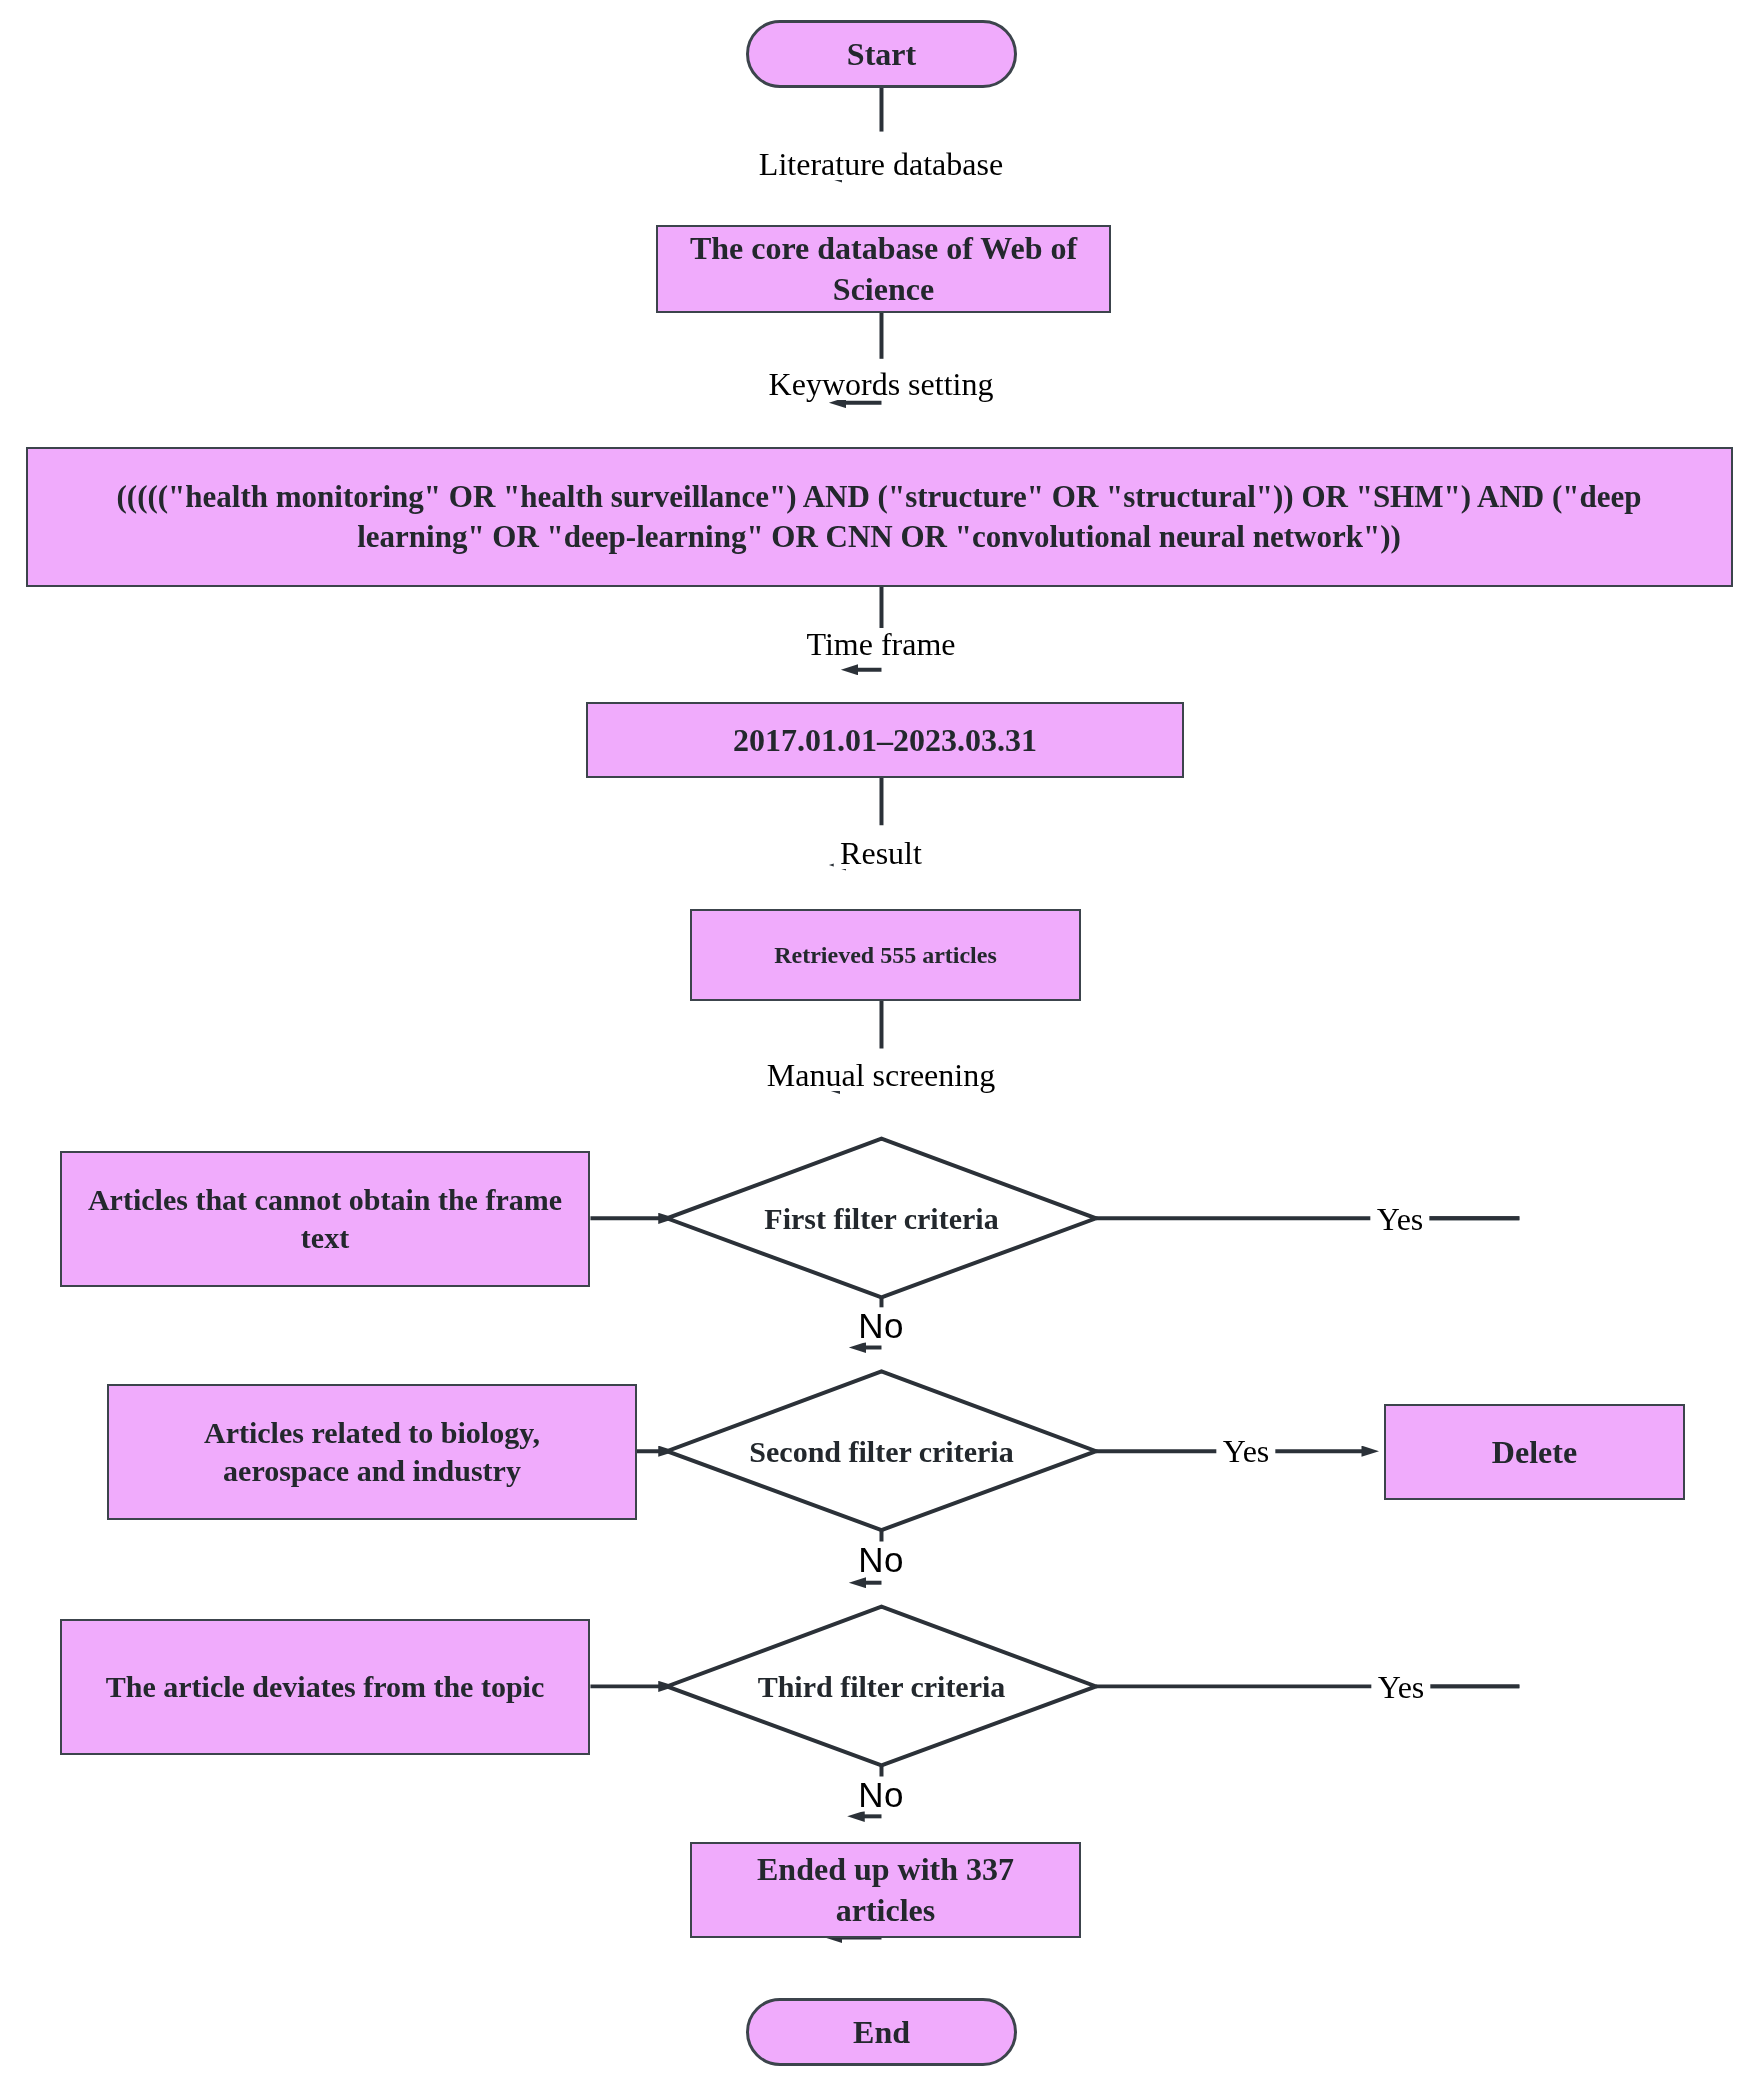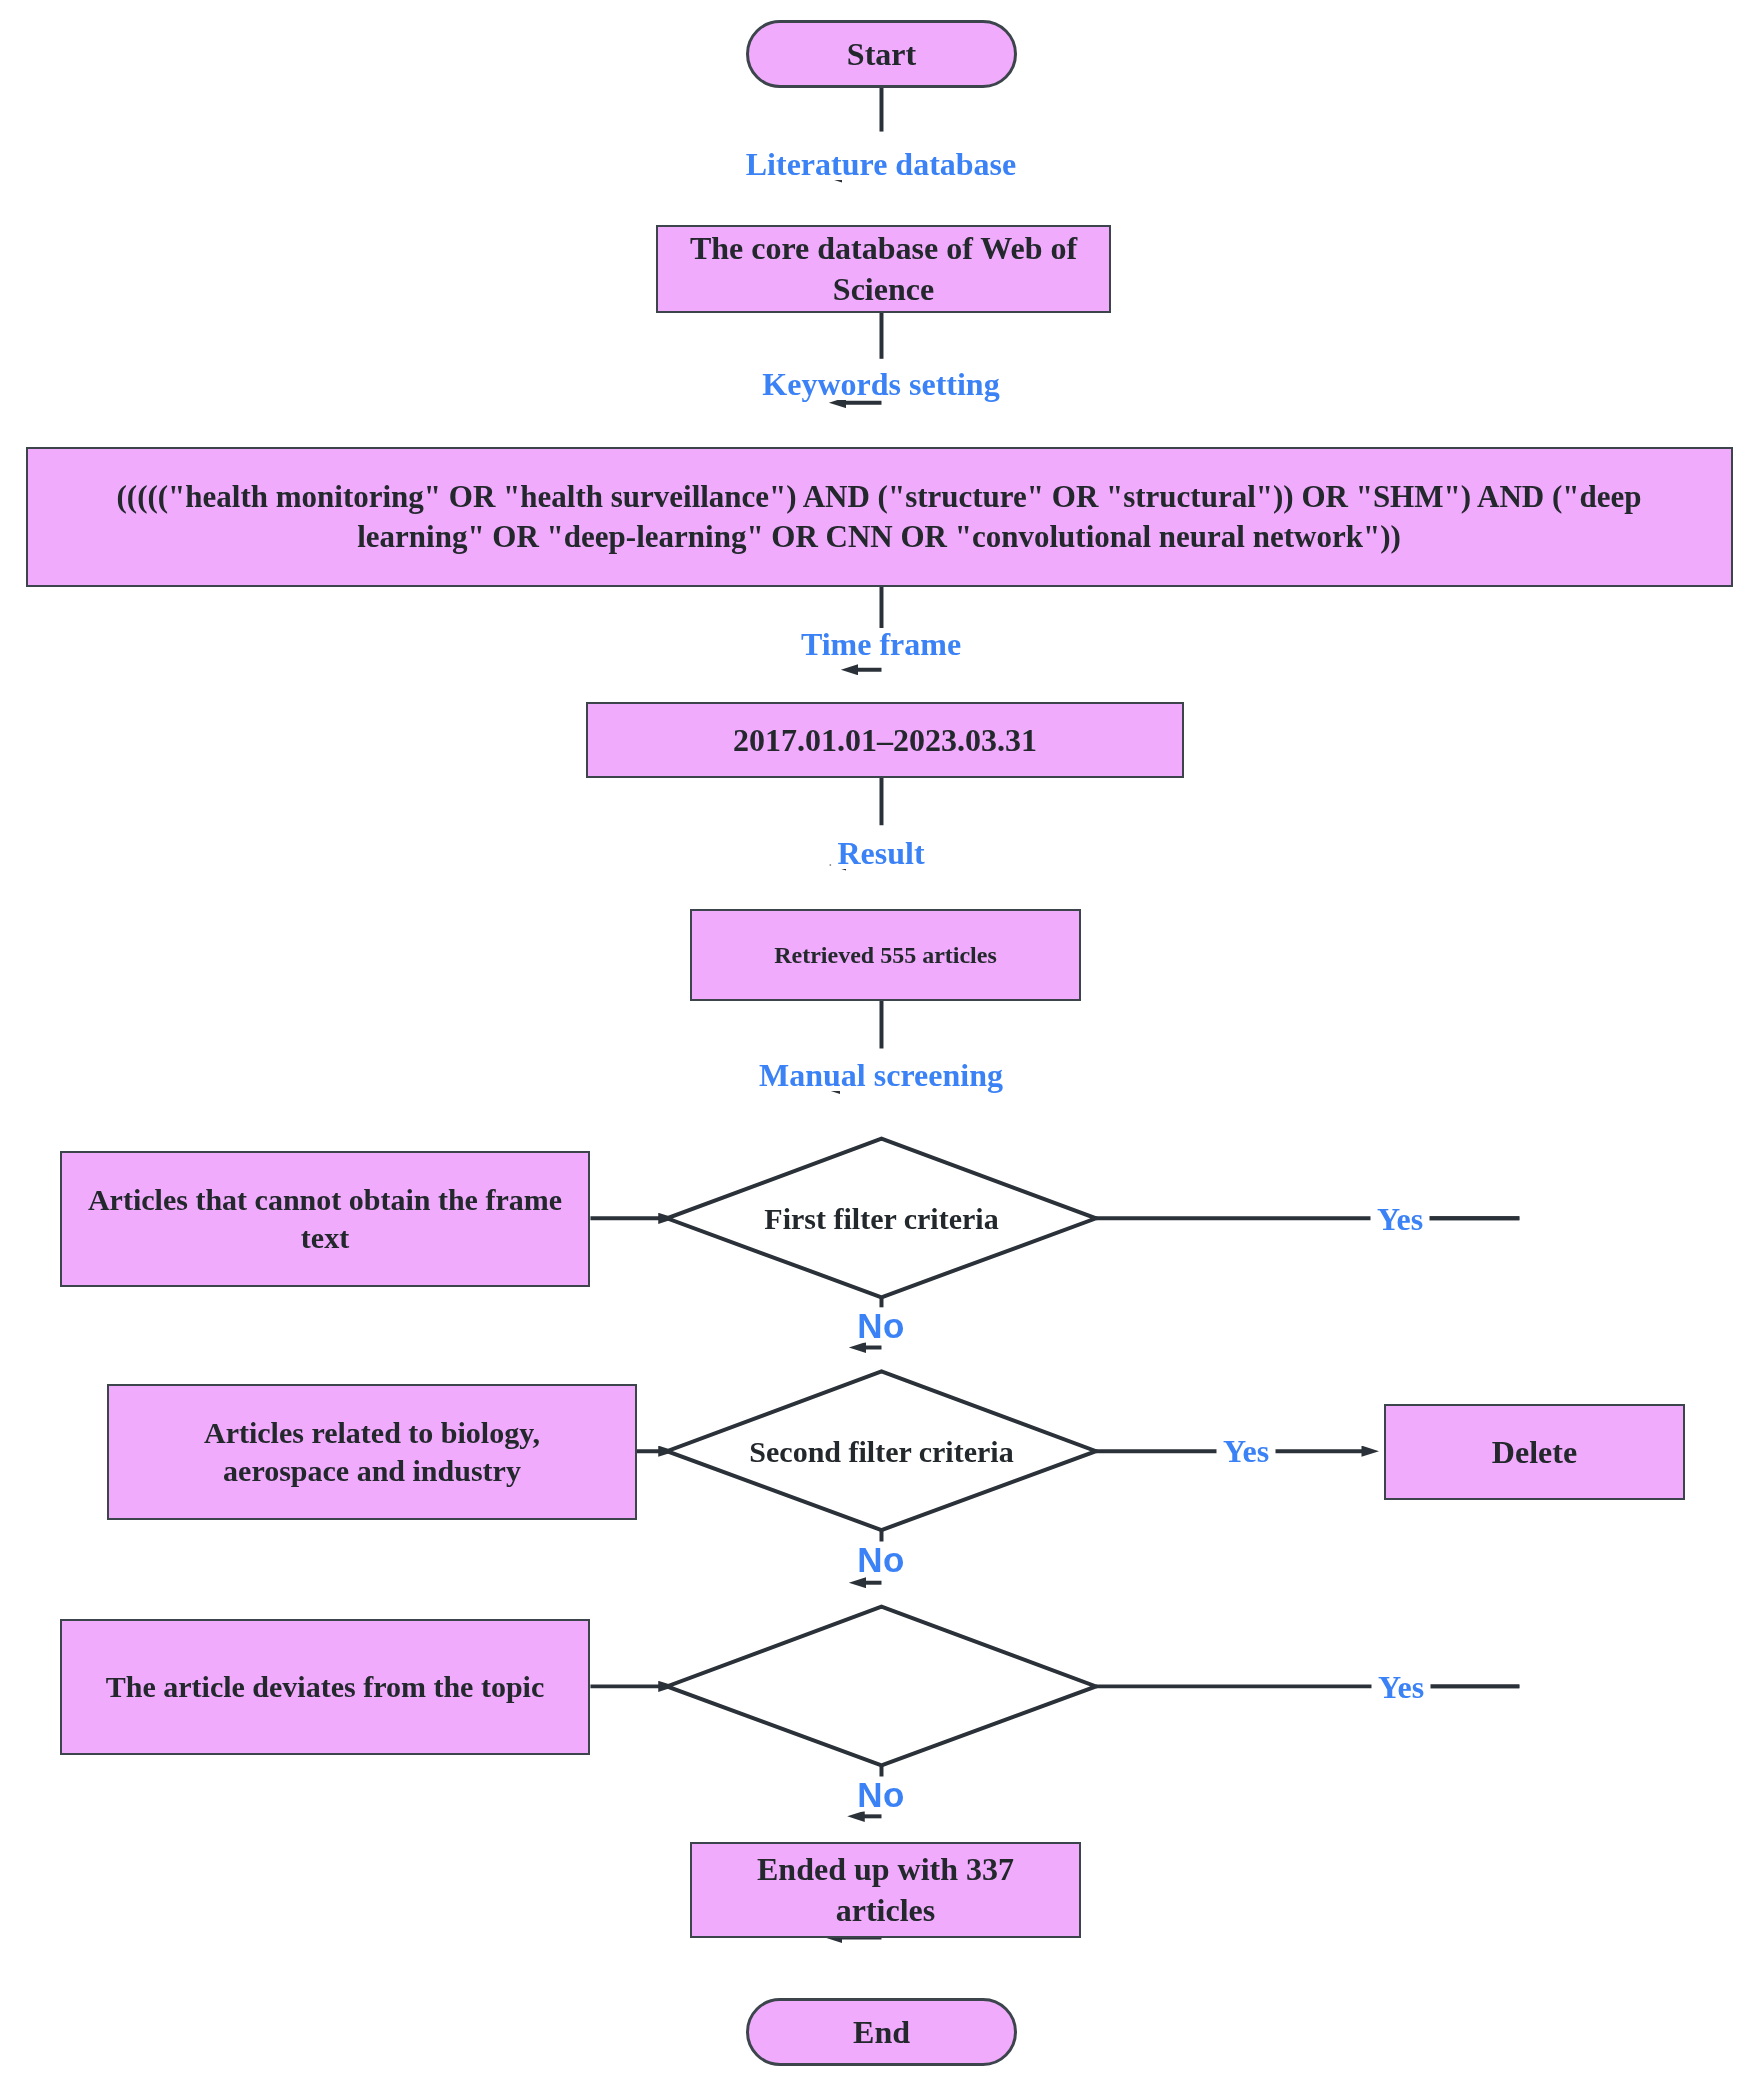--- a/index.html
+++ b/index.html
@@ -49,22 +49,22 @@
     border: none;
     background: transparent;
   }
   .node-label-inner {
     padding: 0 11px;
     white-space: pre-line;
   }
   
   .edge-label {
     position: absolute;
-    color: #3b82f6;
-    font-weight: bold;
+    color: #000000;
+    font-weight: normal;
     white-space: nowrap;
     background: #ffffff;
     padding: 0 6.4px;
     line-height: 1;
   }
   .edge-label.serif {
     font-family: "Liberation Serif", "DejaVu Serif", serif;
   }
   .edge-label.sans {
     font-family: "Liberation Sans", "DejaVu Sans", sans-serif;
@@ -158,20 +158,23 @@
   </div>
 
   <div class="node node-diamond" style="left:714px; top:1187px; width:335px; height:64px; font-size:30px;">
     <span class="node-label-inner">First filter criteria</span>
   </div>
 
   <div class="node node-diamond" style="left:714px; top:1420px; width:335px; height:64px; font-size:30px;">
     <span class="node-label-inner">Second filter criteria</span>
   </div>
 
+  <div class="node node-diamond" style="left:714px; top:1655px; width:335px; height:64px; font-size:30px;">
+    <span class="node-label-inner">Third filter criteria</span>
+  </div>
 
   <div class="node node-rect" style="left:60px; top:1151px; width:530px; height:136px; font-size:30px;">
     <span class="node-label-inner" style="padding:0 24px;">Articles that cannot obtain the frame text</span>
   </div>
 
   <div class="node node-rect" style="left:60px; top:1384px; width:530px; height:136px; font-size:30px;margin-left:47px;">
     <span class="node-label-inner" style="padding:0 48px;">Articles related to biology, aerospace and industry</span>
   </div>
 
   <div class="node node-rect" style="left:60px; top:1619px; width:530px; height:136px; font-size:30px;">

